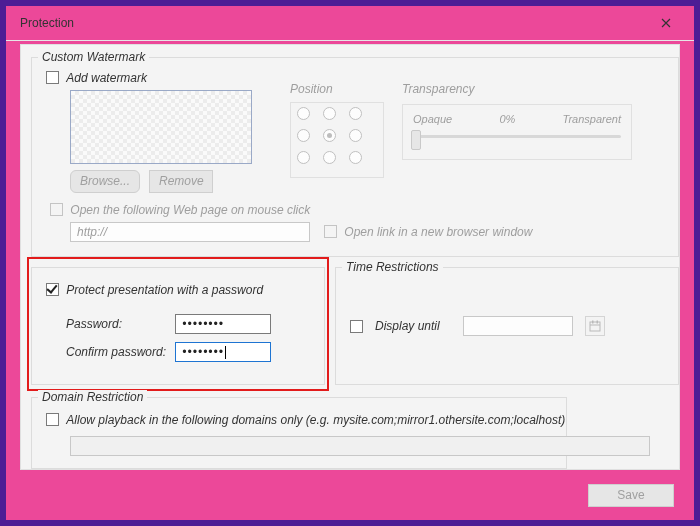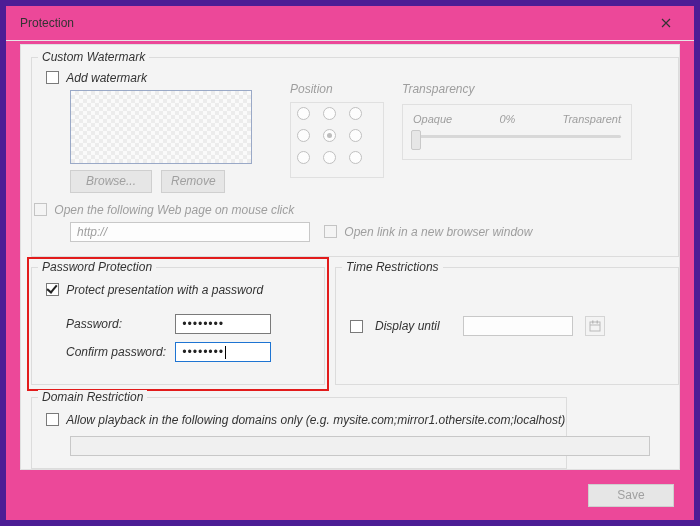--- a/index.html
+++ b/index.html
@@ -251,21 +251,21 @@
       <div class="legend">Custom Watermark</div>
 
       <div style="position:absolute; left:14px; top:12px;">
         <span class="chkbox"></span>
         <span class="chk-label">Add watermark</span>
       </div>
 
       <div class="dim-preview" style="left:38px; top:32px; width:180px; height:72px;"></div>
 
       <div style="position:absolute; left:38px; top:112px;">
-        <div class="btn-disabled" style="display:inline-block; width:82px;">Browse...</div>
+        <div class="btn-disabled" style="display:inline-block; width:70px;border-radius:6px;">Browse...</div>
         <div class="btn-disabled" style="display:inline-block; width:64px; margin-left:6px;">Remove</div>
       </div>
 
       <div style="position:absolute; left:258px; top:24px; width:110px;">
         <div class="muted" style="margin-bottom:6px;">Position</div>
         <div class="radio-grid" style="padding:4px 0 6px 6px; border:1px solid #e0e0e0; width:86px;">
           <span class="radio"></span>
           <span class="radio"></span>
           <span class="radio"></span>
           <span class="radio"></span>
@@ -284,34 +284,33 @@
             <span>Opaque</span>
             <span>0%</span>
             <span>Transparent</span>
           </div>
           <div class="slider-track" style="margin-top:10px;">
             <div class="slider-thumb" style="left:-2px;"></div>
           </div>
         </div>
       </div>
 
-      <div style="position:absolute; left:2px; top:144px;">
+      <div style="position:absolute; left:18px; top:144px;">
         <span class="chkbox disabled"></span>
         <span class="chk-label muted">Open the following Web page on mouse click</span>
       </div>
       <div class="textinput" style="position:absolute; left:38px; top:164px; width:240px;">http://</div>
 
       <div style="position:absolute; left:292px; top:166px;">
         <span class="chkbox disabled"></span>
         <span class="chk-label muted">Open link in a new browser window</span>
       </div>
     </div>
 
     <div class="groupbox" style="left:10px; top:222px; width:294px; height:118px;">
-      <div class="legend">Password Protection</div>
 
       <div style="position:absolute; left:14px; top:14px;">
         <span class="chkbox checked"></span>
         <span class="chk-label">Protect presentation with a password</span>
       </div>
 
       <div style="position:absolute; left:34px; top:74px;">
         <span style="display:inline-block; width:106px;">Confirm password:</span>
         <span class="pwd-input focused" style="display:inline-block; width:96px;"><span>••••••••</span><span class="caret"></span></span>
       </div>

